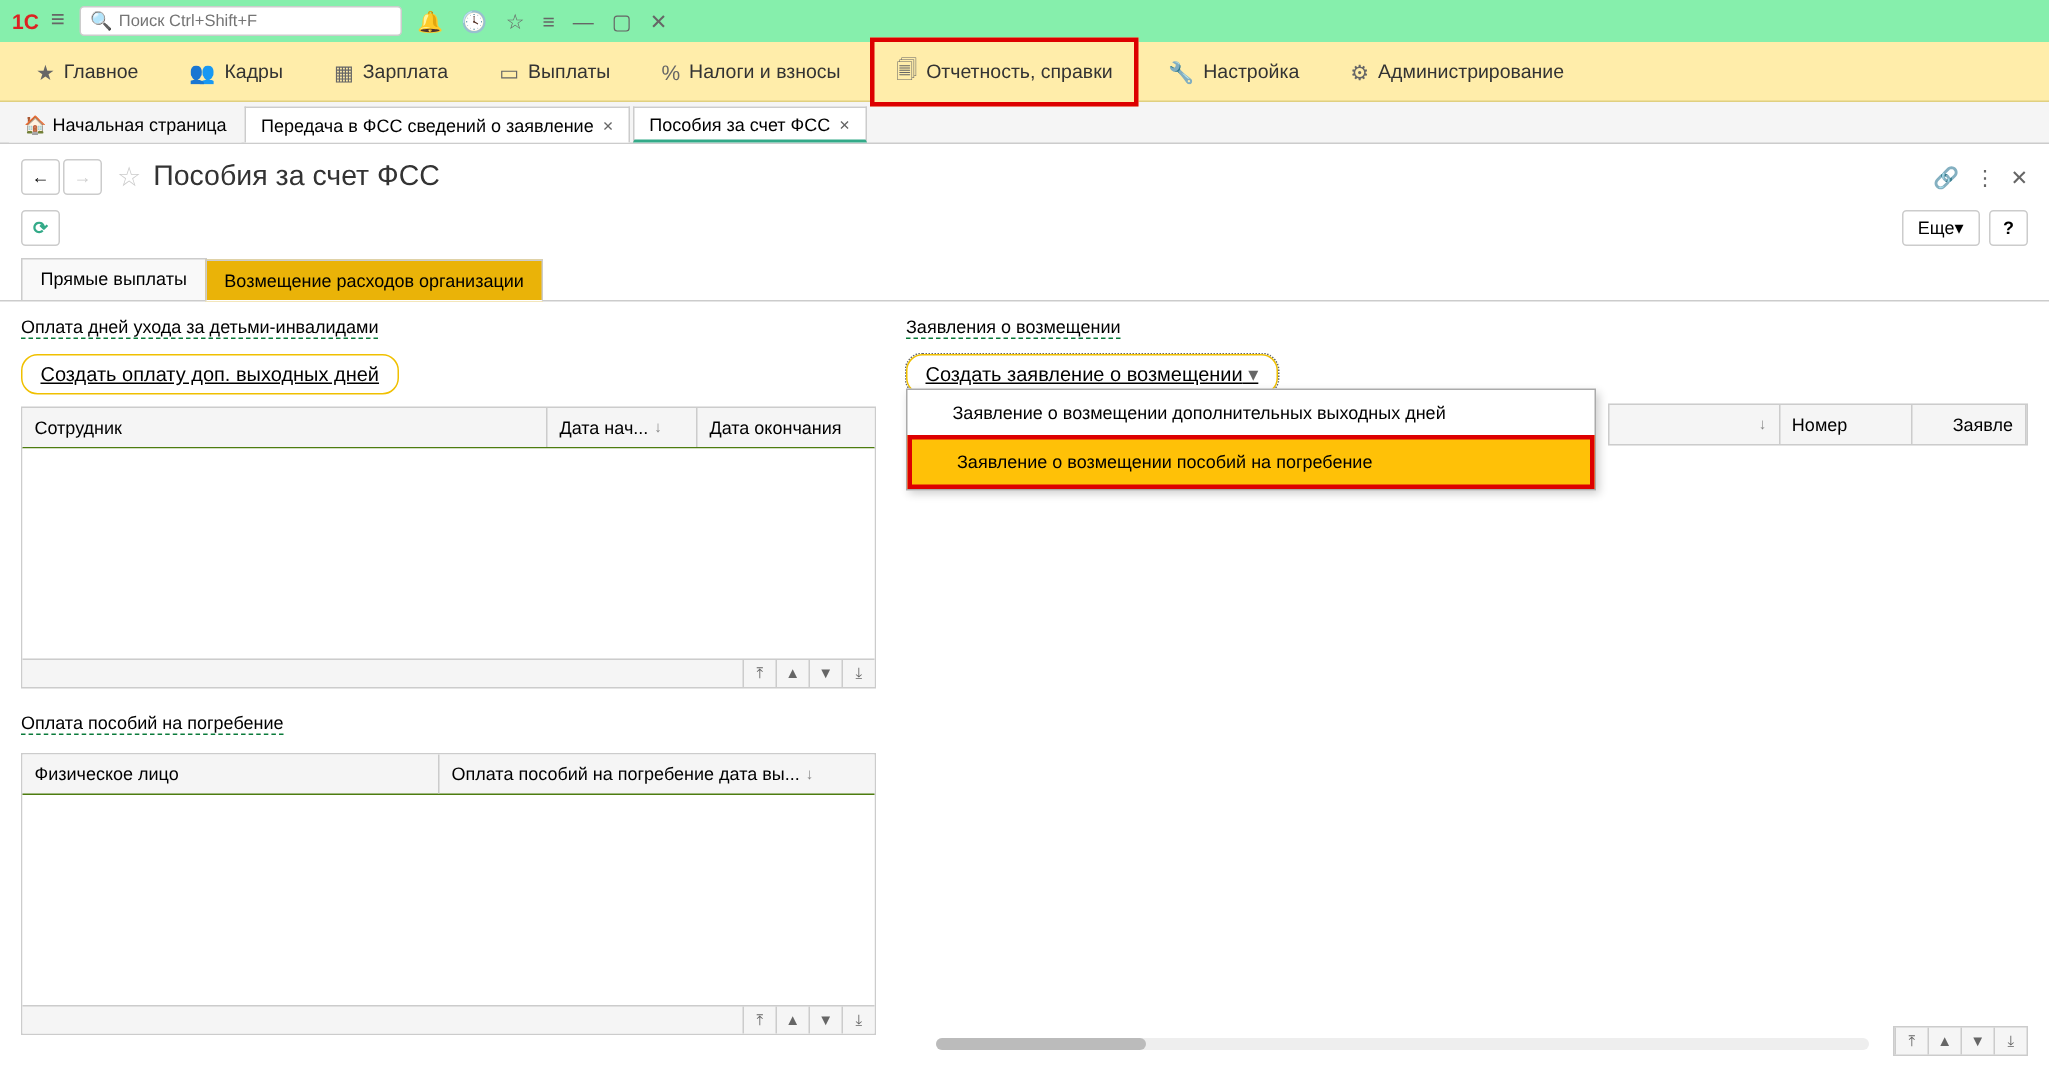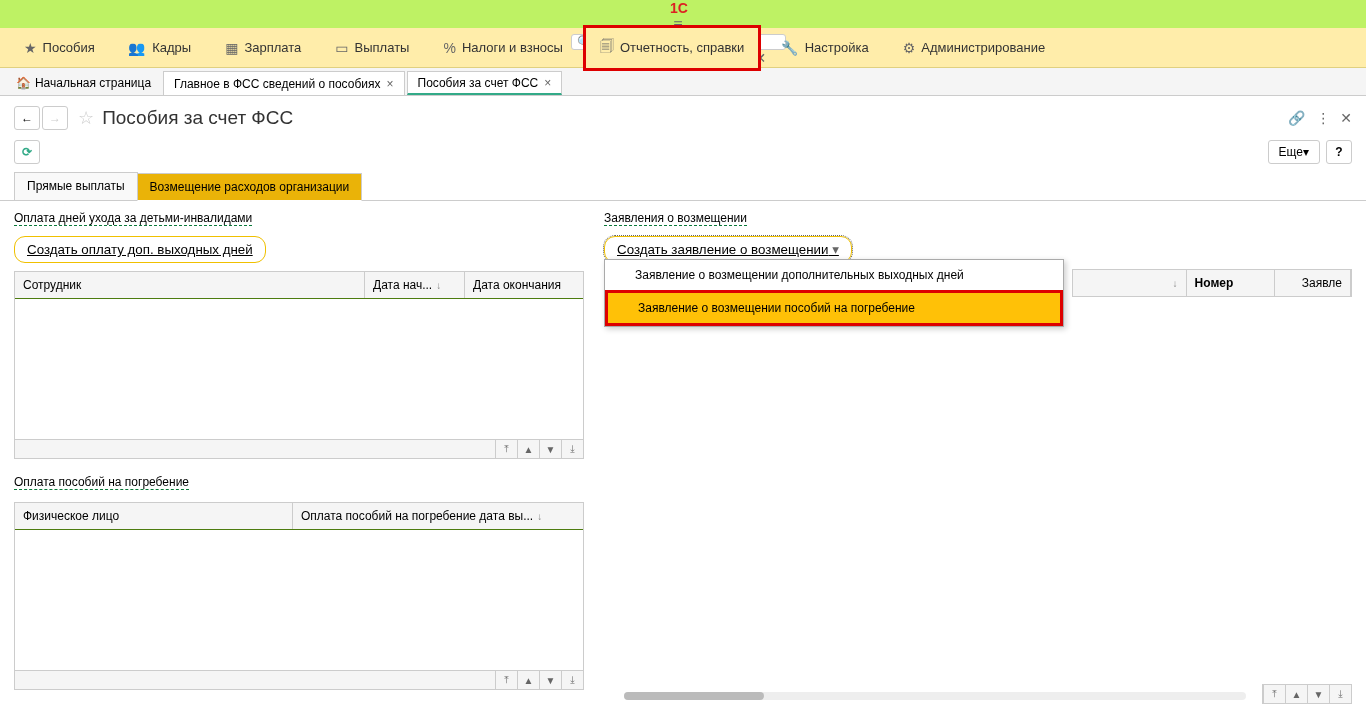--- a/index.html
+++ b/index.html
@@ -1,19 +1,19 @@
 <!DOCTYPE html>
 <html><head>
 <meta charset="utf-8">
 <style>
 * { box-sizing: border-box; margin: 0; padding: 0; font-family: Arial, sans-serif; }
 body { width: 1366px; height: 710px; background: #fff; font-size: 12px; overflow: hidden; }
 
 
-.title-bar { height: 28px; background: #bef264; display: flex; align-items: center; padding: 0 8px; flex-direction: column; }
+.title-bar { height: 28px; background: #86efac; display: flex; align-items: center; padding: 0 8px; }
 .logo-1c { color: #d22; font-weight: bold; font-size: 14px; margin-right: 8px; }
 .hamburger-icon { font-size: 16px; color: #666; margin-right: 10px; cursor: pointer; }
 .title-text { flex: 1; color: #333; font-size: 12px; }
 .search-box { width: 215px; height: 20px; background: #fff; border: 1px solid #ccc; border-radius: 3px; display: flex; align-items: center; padding: 0 6px; margin-right: 10px; }
 .search-box input { border: none; outline: none; width: 100%; font-size: 11px; color: #999; }
 .search-icon { color: #999; margin-right: 4px; }
 .title-icons { display: flex; gap: 12px; align-items: center; }
 .title-icons span { color: #666; font-size: 14px; cursor: pointer; }
 
 
@@ -81,21 +81,21 @@
 
 
 .dropdown-menu { position: absolute; top: 48px; left: 0; width: 460px; background: #fff; border: 1px solid #aaa; box-shadow: 2px 2px 6px rgba(0,0,0,0.2); z-index: 10; }
 .dd-item { padding: 8px 30px; cursor: pointer; font-size: 12px; }
 .dd-item.selected { background: #ffc107; border: 3px solid #d00; }
 
 
 .right-headers { position: absolute; top: 58px; right: 0; display: flex; background: #f5f5f5; border: 1px solid #ccc; width: 280px; }
 .right-headers .gh { padding: 6px 8px; border-right: 1px solid #ccc; }
 .rh1 { width: 116px; display:flex; align-items:center; justify-content:flex-end; }
-.rh2 { width: 90px; font-weight: bold; }
+.rh2 { width: 90px; }
 .rh3 { flex: 1; border-right: none; margin-left: 19px; }
 .right-footer { position: absolute; bottom: 0; right: 0; display: flex; }
 </style>
 </head>
 <body>
 
 <div class="title-bar">
   <span class="logo-1c">1C</span>
   <span class="hamburger-icon">≡</span>
   <div class="search-box">
@@ -109,21 +109,21 @@
     <span>≡</span>
     <span>—</span>
     <span>▢</span>
     <span>✕</span>
   </div>
 </div>
 
 <div class="menu-bar">
   <div class="menu-item">
       <span class="menu-icon">★</span>
-      <span>Пособия</span>
+      <span>Главное</span>
     </div>
   <div class="menu-item">
       <span class="menu-icon">👥</span>
       <span>Кадры</span>
     </div>
   <div class="menu-item">
       <span class="menu-icon">▦</span>
       <span>Зарплата</span>
     </div>
   <div class="menu-item">
@@ -147,21 +147,21 @@
       <span>Администрирование</span>
     </div>
 </div>
 
 <div class="tabs-bar">
   <div class="tab tab-home">
       <span class="home-icon">🏠</span>
       <span>Начальная страница</span>
     </div>
   <div class="tab">
-      <span>Главное в ФСС сведений о пособиях</span>
+      <span>Передача в ФСС сведений о заявление</span>
       <span class="close-x">×</span>
     </div>
   <div class="tab active">
       <span>Пособия за счет ФСС</span>
       <span class="close-x">×</span>
     </div>
 </div>
 
 <div class="page-head">
   <div class="nav-btn">←</div>

